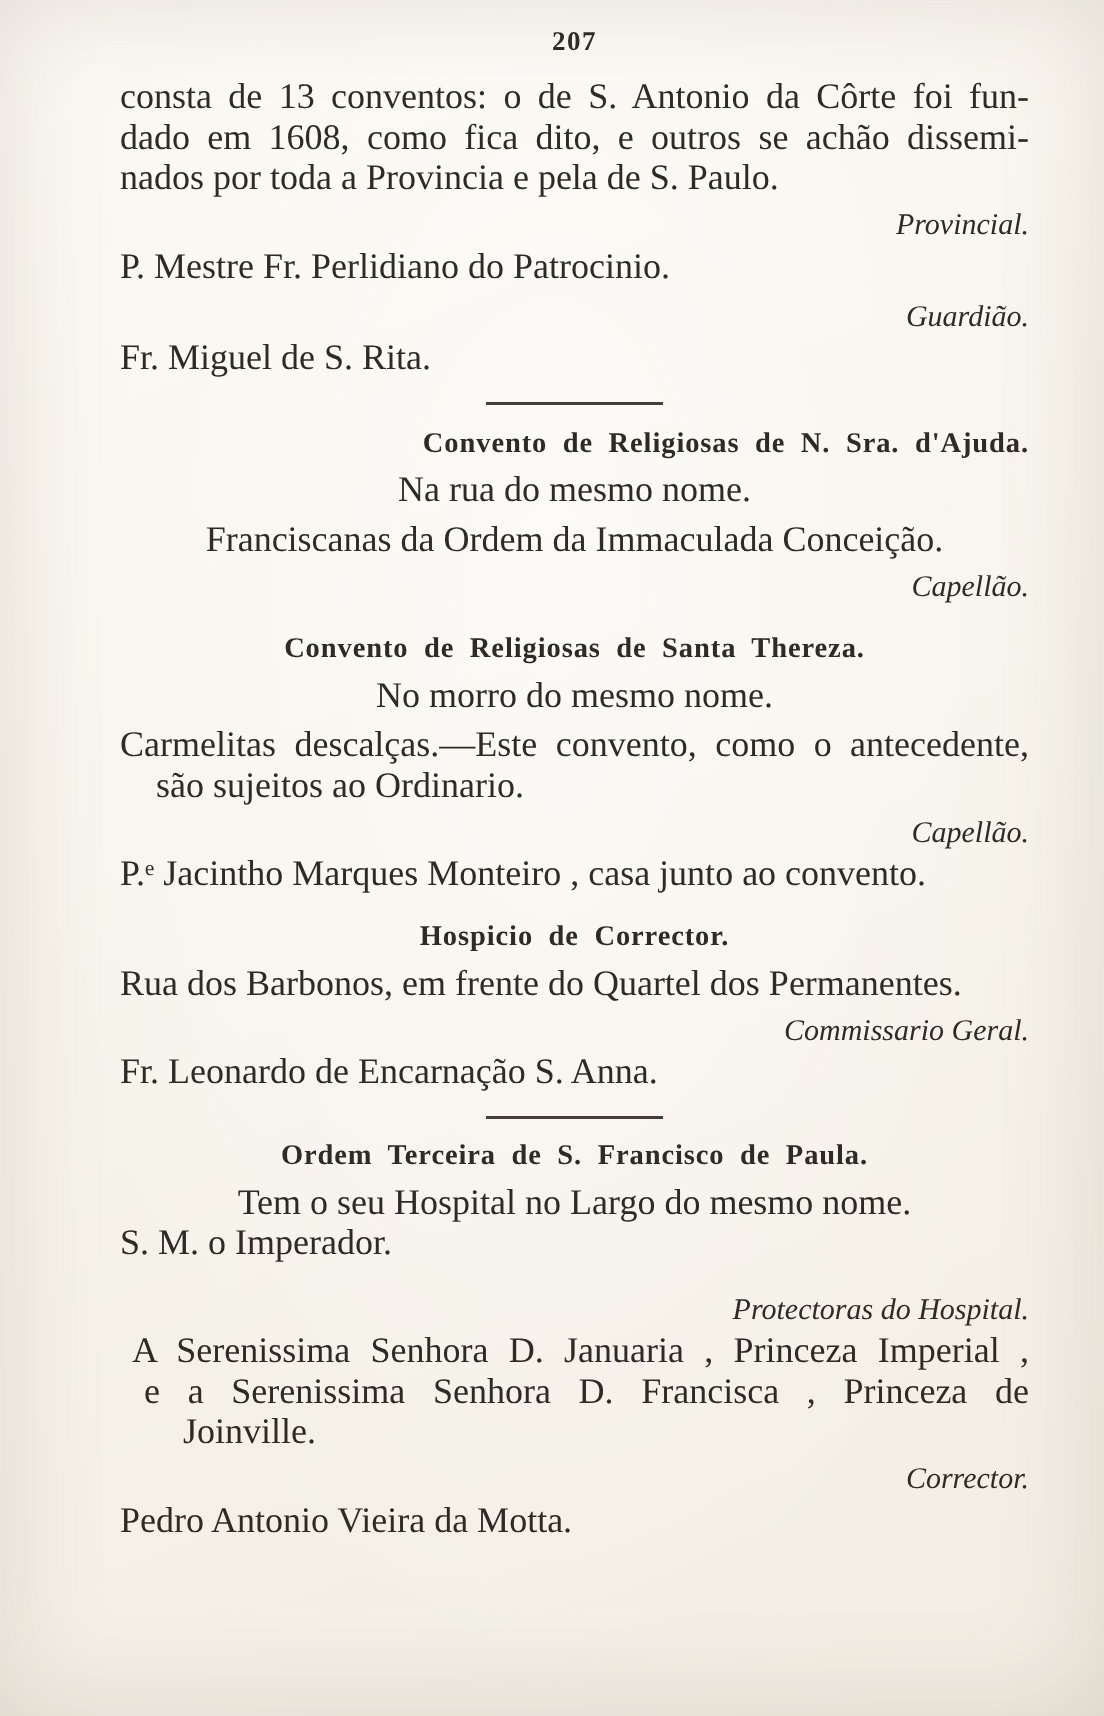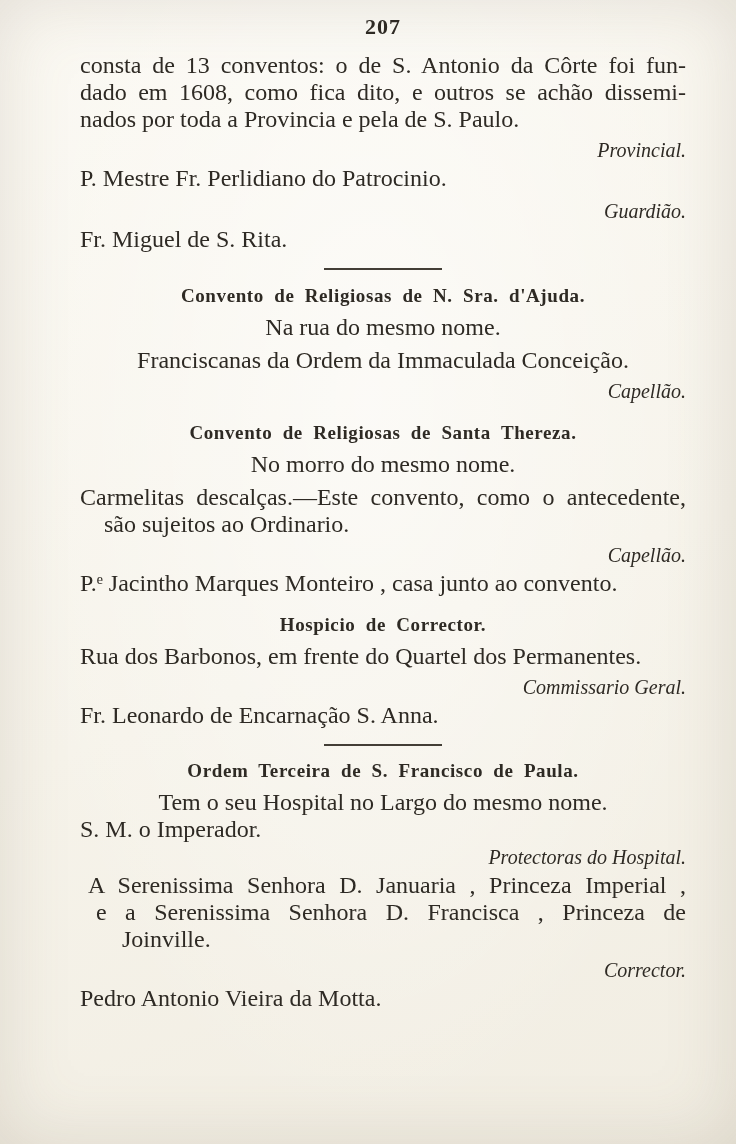--- a/index.html
+++ b/index.html
@@ -20,21 +20,21 @@
     color: #2e2a24;
     background:
       radial-gradient(ellipse at 50% 35%, rgba(255,255,255,0.55), rgba(255,255,255,0) 70%),
       linear-gradient(160deg, #fbf9f3 0%, #f6f3ea 55%, #f1ede2 100%);
     box-shadow: inset 0 0 70px rgba(120, 108, 85, 0.18);
     overflow: hidden;
   }
   .page-number {
     text-align: center;
     font-weight: bold;
-    font-size: 22px;
+    font-size: 18px;
     letter-spacing: 1px;
     line-height: 26px;
     margin-bottom: 12px;
   }
   .line {
     font-size: 24px;
     line-height: 27px;
     margin: 0;
     white-space: nowrap;
   }
@@ -94,21 +94,21 @@
   </section>
 
   <section>
     <p class="italic-heading gap-sm">Guardião.</p>
     <p class="line">Fr. Miguel de S. Rita.</p>
   </section>
 
   <div class="rule"></div>
 
   <section>
-    <p class="section-title" style="margin-top:12px;">Convento de Religiosas de N. Sra. d'Ajuda.</p>
+    <p class="section-title" style="margin-top:12px;text-align:right;">Convento de Religiosas de N. Sra. d'Ajuda.</p>
     <p class="line center">Na rua do mesmo nome.</p>
     <p class="line center gap-sm">Franciscanas da Ordem da Immaculada Conceição.</p>
     <p class="italic-heading">Capellão.</p>
   </section>
 
   <section>
     <p class="section-title">Convento de Religiosas de Santa Thereza.</p>
     <p class="line center">No morro do mesmo nome.</p>
     <p class="line just gap-sm">Carmelitas descalças.—Este convento, como o antecedente,</p>
     <p class="line indent-lg">são sujeitos ao Ordinario.</p>
@@ -122,21 +122,21 @@
     <p class="italic-heading">Commissario Geral.</p>
     <p class="line">Fr. Leonardo de Encarnação S. Anna.</p>
   </section>
 
   <div class="rule"></div>
 
   <section>
     <p class="section-title" style="margin-top:0;">Ordem Terceira de S. Francisco de Paula.</p>
     <p class="line center">Tem o seu Hospital no Largo do mesmo nome.</p>
     <p class="line">S. M. o Imperador.</p>
-    <p class="italic-heading" style="margin-top:1px;font-style:italic;">Protectoras do Hospital.</p>
+    <p class="italic-heading" style="margin-top:17px;font-style:italic;">Protectoras do Hospital.</p>
     <p class="line just indent-sm">A Serenissima Senhora D. Januaria , Princeza Imperial ,</p>
     <p class="line just indent-md">e a Serenissima Senhora D. Francisca , Princeza de</p>
     <p class="line indent-xl">Joinville.</p>
     <p class="italic-heading">Corrector.</p>
     <p class="line">Pedro Antonio Vieira da Motta.</p>
   </section>
 
 </div>
 
 </body></html>

